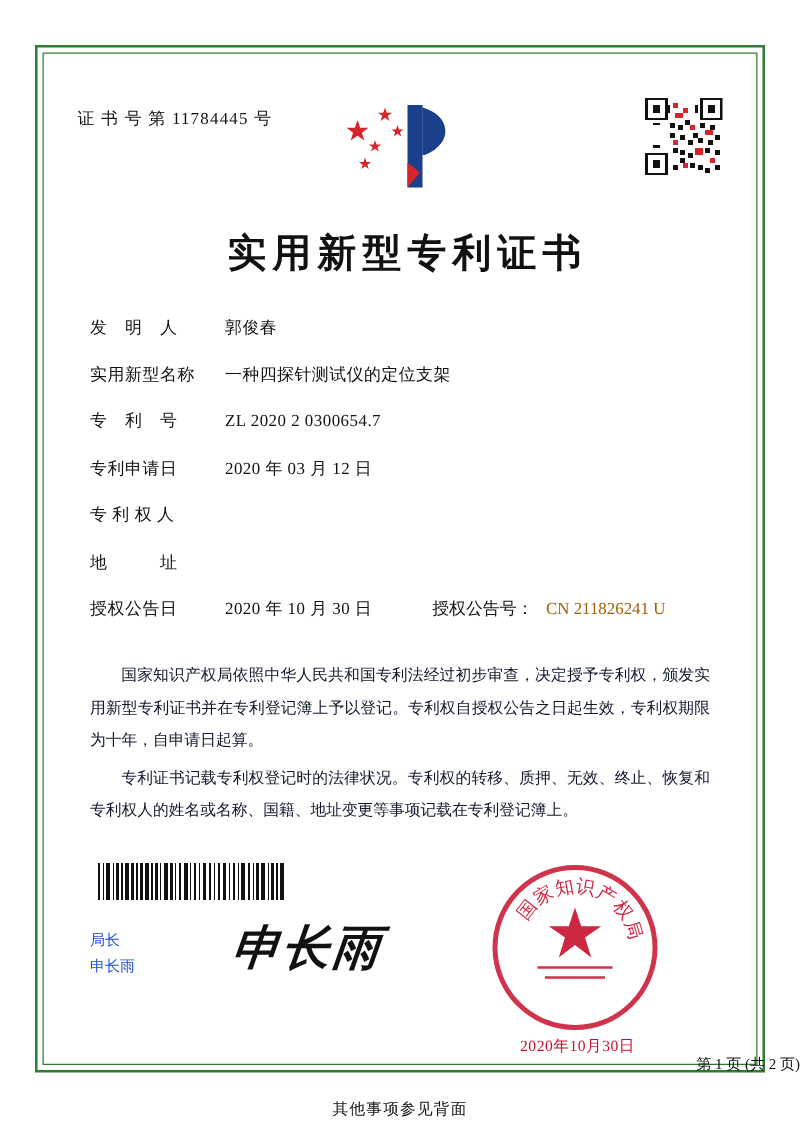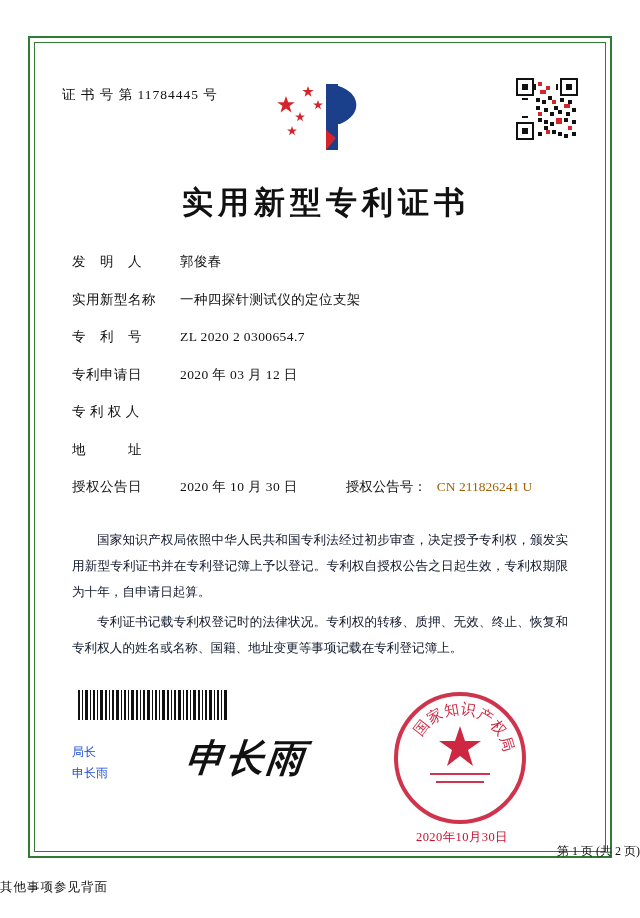--- a/index.html
+++ b/index.html
@@ -171,21 +171,21 @@
   .page-no {
     position: absolute;
     left: 0; right: 0; top: 843px;
     text-align: right;
     font-size: 12px;
     color: #111;
   }
   .footnote {
     position: absolute;
     left: 0; right: 0; top: 879px;
-    text-align: left;
+    text-align: center;
     font-size: 12.5px;
     color: #111;
     letter-spacing: 1px;
   }
 </style>
 </head>
 <body>
 
 <div class="cert">
 

